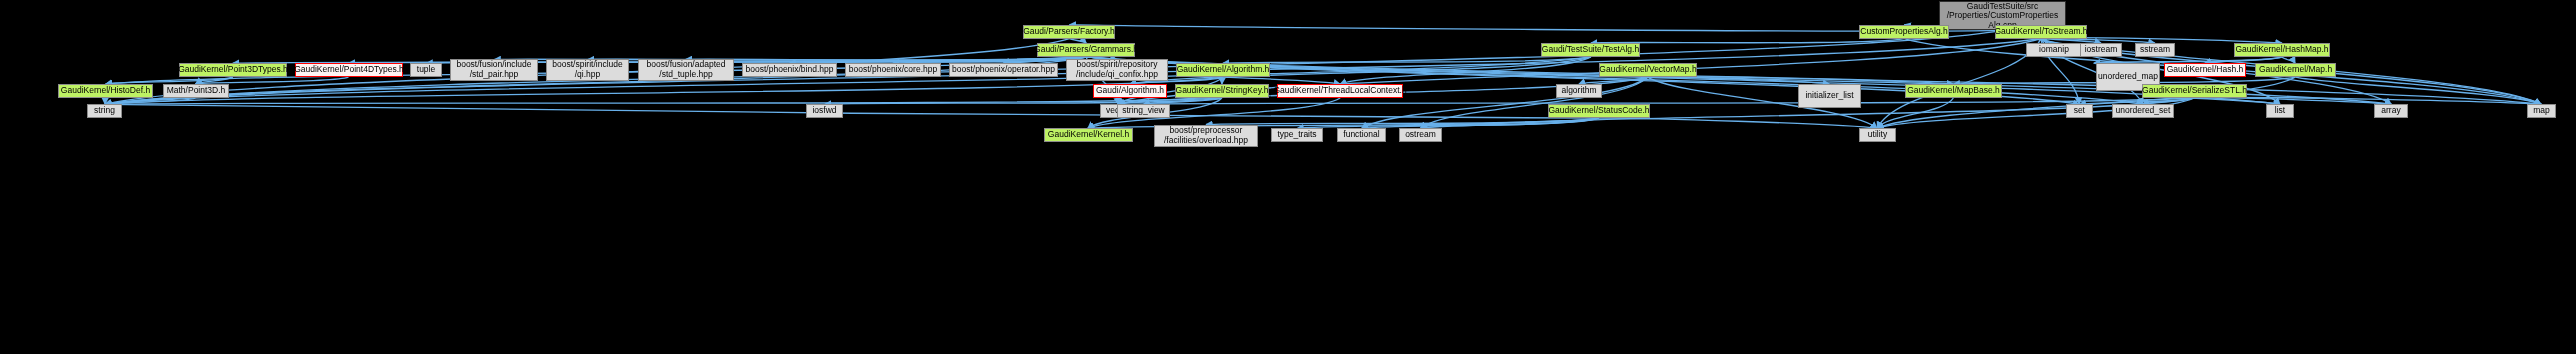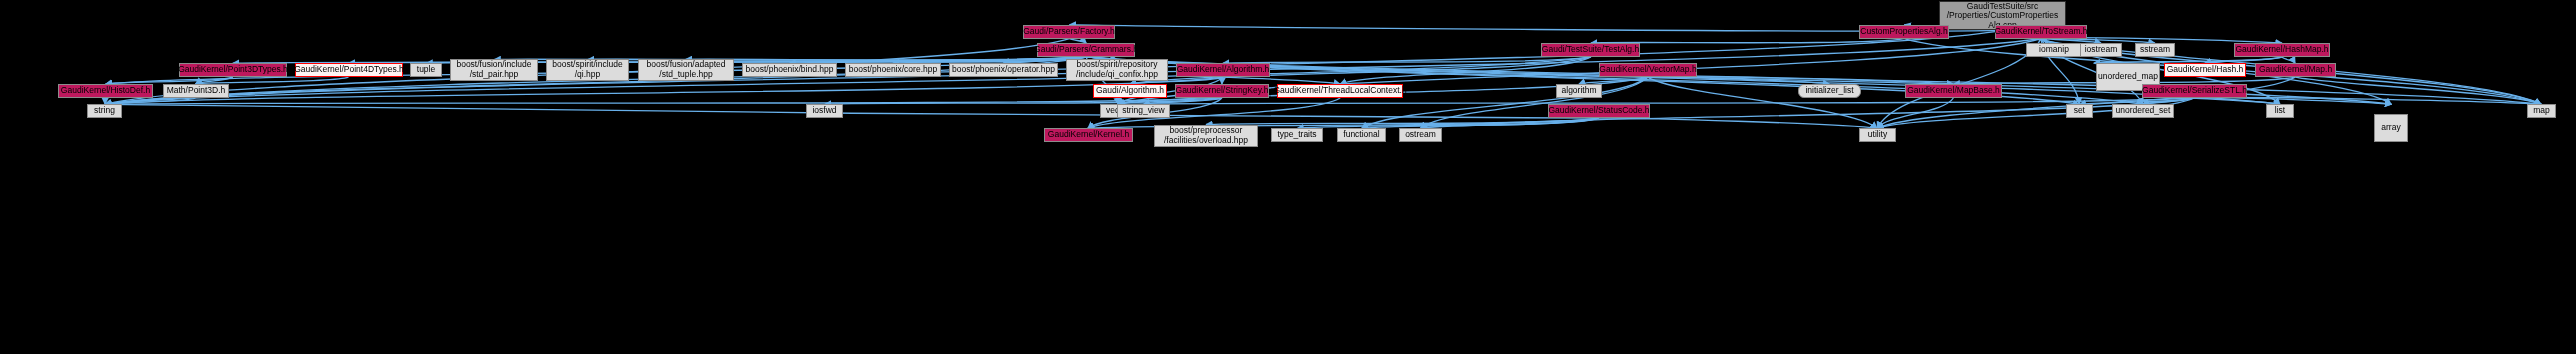--- a/index.html
+++ b/index.html
@@ -39,21 +39,21 @@
     background: #dddddd;
     z-index: 5;
   }
   
   .n-sys {
     background: #dcdcdc;
     border: 0.6px solid #8c8c8c;
   }
   
   .n-hdr {
-    background: #be185d;
+    background: #bef264;
     border: 0.6px solid #8c8c8c;
   }
   
   .n-trunc {
     background: #fff4f4;
     border: 1.3px solid #ff0000;
   }
   
   .n-root {
     background: #9d9d9d;
@@ -192,32 +192,32 @@
       <div class="gnode n-hdr" style="left: 1599px; top: 63px; width: 98px; height: 14px;">GaudiKernel/VectorMap.h</div>
       <div class="gnode n-sys" style="left: 2062px; top: 63px; width: 64px; height: 28px; margin-left: 34px;">unordered_map</div>
       <div class="gnode n-trunc" style="left: 2164px; top: 63px; width: 82px; height: 14px;">GaudiKernel/Hash.h</div>
       <div class="gnode n-hdr" style="left: 2255px; top: 63px; width: 81px; height: 14px;">GaudiKernel/Map.h</div>
       <div class="gnode n-hdr" style="left: 58px; top: 84px; width: 95px; height: 14px;">GaudiKernel/HistoDef.h</div>
       <div class="gnode n-sys" style="left: 163px; top: 84px; width: 66px; height: 14px;">Math/Point3D.h</div>
       <div class="gnode n-trunc" style="left: 1093px; top: 84px; width: 74px; height: 14px;">Gaudi/Algorithm.h</div>
       <div class="gnode n-hdr" style="left: 1175px; top: 84px; width: 94px; height: 14px;">GaudiKernel/StringKey.h</div>
       <div class="gnode n-trunc" style="left: 1277px; top: 84px; width: 126px; height: 14px;">GaudiKernel/ThreadLocalContext.h</div>
       <div class="gnode n-sys" style="left: 1556px; top: 84px; width: 46px; height: 14px; text-align: center;">algorithm</div>
-      <div class="gnode n-sys" style="left: 1798px; top: 84px; width: 63px; height: 14px; border-radius: 6px;">initializer_list</div>
+      <div class="gnode n-sys" style="left: 1798px; top: 84px; width: 63px; height: 24px;">initializer_list</div>
       <div class="gnode n-hdr" style="left: 1905px; top: 84px; width: 97px; height: 14px; text-align: right;">GaudiKernel/MapBase.h</div>
       <div class="gnode n-hdr" style="left: 2142px; top: 84px; width: 105px; height: 14px;">GaudiKernel/SerializeSTL.h</div>
       <div class="gnode n-sys" style="left: 87px; top: 104px; width: 35px; height: 14px;">string</div>
       <div class="gnode n-sys" style="left: 806px; top: 104px; width: 37px; height: 14px;">iosfwd</div>
       <div class="gnode n-sys" style="left: 1100px; top: 104px; width: 35px; height: 14px;">vector</div>
       <div class="gnode n-sys" style="left: 1117px; top: 104px; width: 53px; height: 14px;">string_view</div>
       <div class="gnode n-hdr" style="left: 1548px; top: 104px; width: 102px; height: 14px;">GaudiKernel/StatusCode.h</div>
       <div class="gnode n-sys" style="left: 2066px; top: 104px; width: 26.6px; height: 14px;">set</div>
       <div class="gnode n-sys" style="left: 2112px; top: 104px; width: 62px; height: 14px; text-align: center;">unordered_set</div>
       <div class="gnode n-sys" style="left: 2266px; top: 104px; width: 28px; height: 14px;">list</div>
-      <div class="gnode n-sys" style="left: 2374px; top: 114px; width: 34px; height: 28px;">array</div>
+      <div class="gnode n-sys" style="left: 2374px; top: 104px; width: 34px; height: 14px;">array</div>
       <div class="gnode n-sys" style="left: 2527px; top: 104px; width: 29px; height: 14px;">map</div>
       <div class="gnode n-hdr" style="left: 1044px; top: 128px; width: 89px; height: 14px;">GaudiKernel/Kernel.h</div>
       <div class="gnode n-sys" style="left: 1154px; top: 125px; width: 104px; height: 21.5px;">boost/preprocessor
 /facilities/overload.hpp</div>
       <div class="gnode n-sys" style="left: 1271px; top: 128px; width: 52px; height: 14px;">type_traits</div>
       <div class="gnode n-sys" style="left: 1337px; top: 128px; width: 49px; height: 14px;">functional</div>
       <div class="gnode n-sys" style="left: 1399px; top: 128px; width: 43px; height: 14px;">ostream</div>
       <div class="gnode n-sys" style="left: 1859px; top: 128px; width: 37px; height: 14px;">utility</div>
     </div>
 </div>

